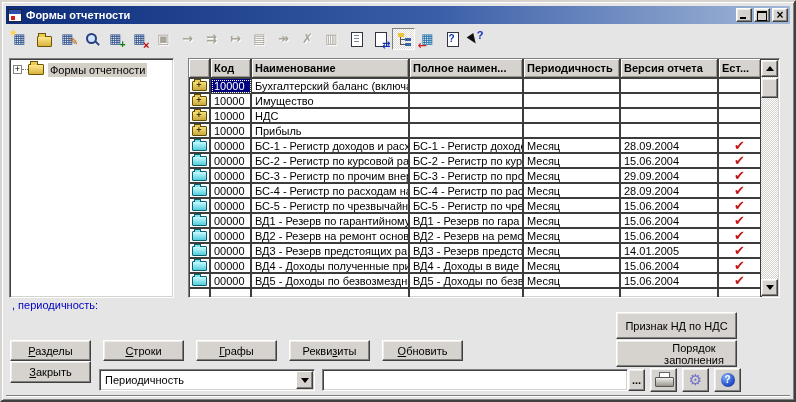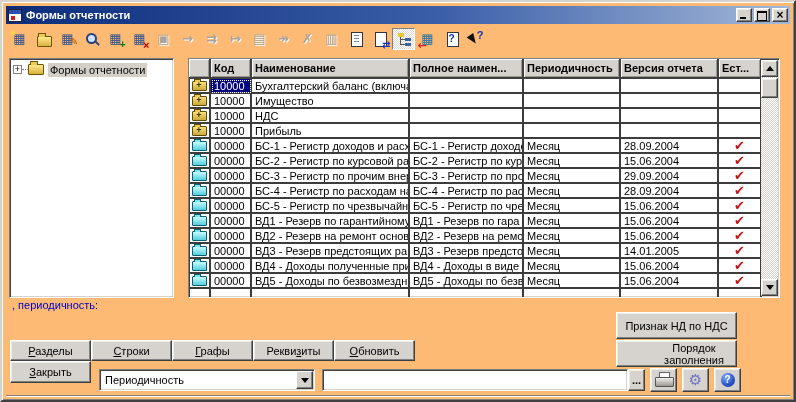--- a/index.html
+++ b/index.html
@@ -1,17 +1,17 @@
 <!DOCTYPE html>
 <html><head>
 <meta charset="utf-8">
 <style>
   html,body{margin:0;padding:0;background:#808080;}
   *{box-sizing:border-box;}
-  .window{position:relative;width:796px;height:402px;background:#fdba74;
+  .window{position:relative;width:796px;height:402px;background:#e5e5e5;
     border:2px solid;border-color:#d6d3ce #404040 #404040 #d6d3ce;
     box-shadow:inset 1px 1px 0 #fff, inset -1px -1px 0 #808080;
     font-family:"Liberation Sans","DejaVu Sans",sans-serif;font-size:11px;color:#000;overflow:hidden;}
 
   
   .titlebar{position:absolute;left:4px;top:4px;right:4px;height:18px;
     background:linear-gradient(90deg,#0d2d7a 0%,#3a5ea8 55%,#a3b8d8 100%);
     display:flex;align-items:center;padding:0 2px;}
   .app-icon{position:relative;width:14px;height:13px;background:#fff;border:1px solid #223;flex:none;}
   .app-icon::before{content:"";position:absolute;left:0;top:0;right:0;height:4px;background:#2a50b0;}
@@ -119,21 +119,21 @@
   .arr-down{width:0;height:0;border:4px solid transparent;border-top:5px solid #000;margin-bottom:-4px;}
   .sthumb{position:absolute;left:0;top:18px;width:17px;height:20px;background:#d6d3ce;border:1px solid;border-color:#fff #404040 #404040 #fff;
     box-shadow:inset -1px -1px 0 #808080, inset 1px 1px 0 #efede8;}
 
   
   .info-label{position:absolute;left:10px;top:297px;color:#0000c8;white-space:nowrap;}
   .btn{background:#d6d3ce;border:1px solid;border-color:#fff #404040 #404040 #fff;
     box-shadow:inset -1px -1px 0 #808080, inset 1px 1px 0 #efede8;
     font-family:"Liberation Sans","DejaVu Sans",sans-serif;font-size:11px;color:#000;padding:0;}
   .mn{text-decoration:underline;}
-  .action-row{position:absolute;left:8px;top:338px;display:flex;gap:0;}
+  .action-row{position:absolute;left:8px;top:338px;display:flex;gap:12px;}
   .action-row .btn{width:81px;height:21px;}
   .rbtn{position:absolute;left:614px;width:121px;height:27px;}
   .rbtn.r0{top:310px;} .rbtn.r1{top:338px;padding-left:35px;}
   .close-btn{position:absolute;left:8px;top:359px;width:81px;height:22px;}
   .combo{position:absolute;left:97px;top:367px;width:216px;height:22px;background:#fff;
     border:1px solid;border-color:#808080 #fff #fff #808080;box-shadow:inset 1px 1px 0 #404040, inset -1px -1px 0 #d6d3ce;
     display:flex;align-items:center;}
   .combo-value{flex:1;padding-left:5px;white-space:nowrap;overflow:hidden;}
   .combo-arrow{flex:none;width:17px;height:18px;margin-right:1px;background:#d6d3ce;border:1px solid;border-color:#fff #404040 #404040 #fff;
     box-shadow:inset -1px -1px 0 #808080;display:flex;align-items:center;justify-content:center;}

